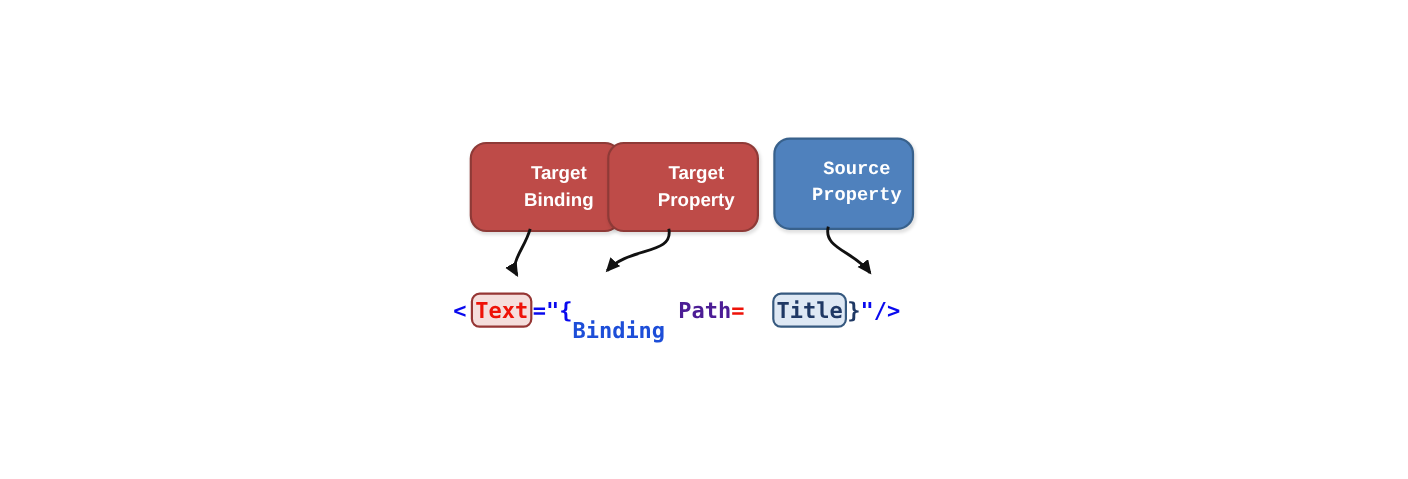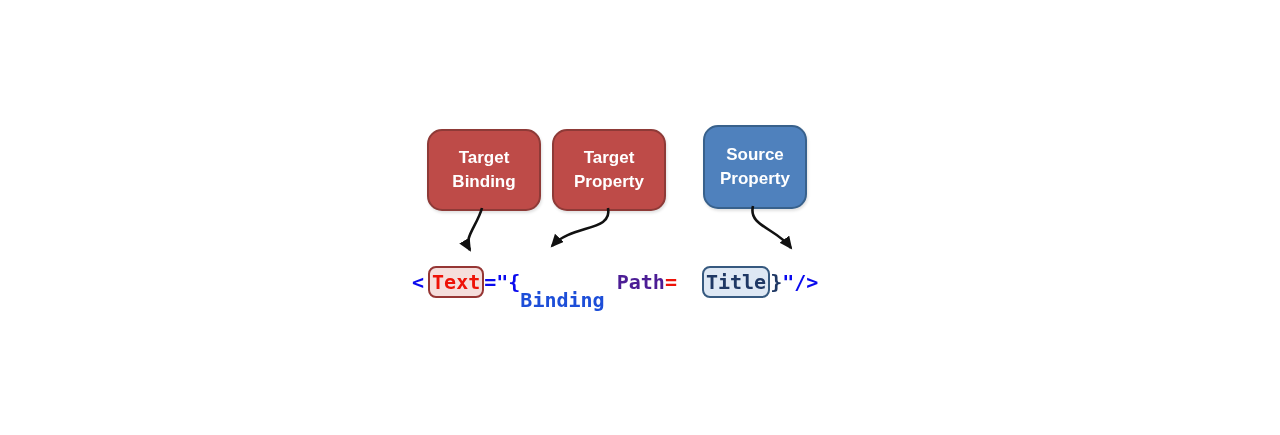--- a/index.html
+++ b/index.html
@@ -24,24 +24,25 @@
     display: flex;
     flex-direction: column;
     align-items: center;
     justify-content: center;
     color: #ffffff;
     font-weight: bold;
     font-size: 17px;
     line-height: 24px;
     text-align: center;
     box-shadow: 1px 2px 3px rgba(0,0,0,0.12);
+    padding-left: 24px;
   }
   #box-target-object   { left: 427px; top: 129px; width: 110px; height: 78px; }
   #box-target-property { left: 552px; top: 129px; width: 110px; height: 78px; }
-  #box-source-property { left: 703px; top: 125px; width: 100px; height: 80px; }
+  #box-source-property { left: 703px; top: 125px; width: 100px; height: 80px; font-family: Liberation Mono, monospace; }
 
   
   svg.arrows {
     position: absolute;
     left: 0; top: 0;
     width: 1280px;
     height: 435px;
     pointer-events: none;
   }
 

